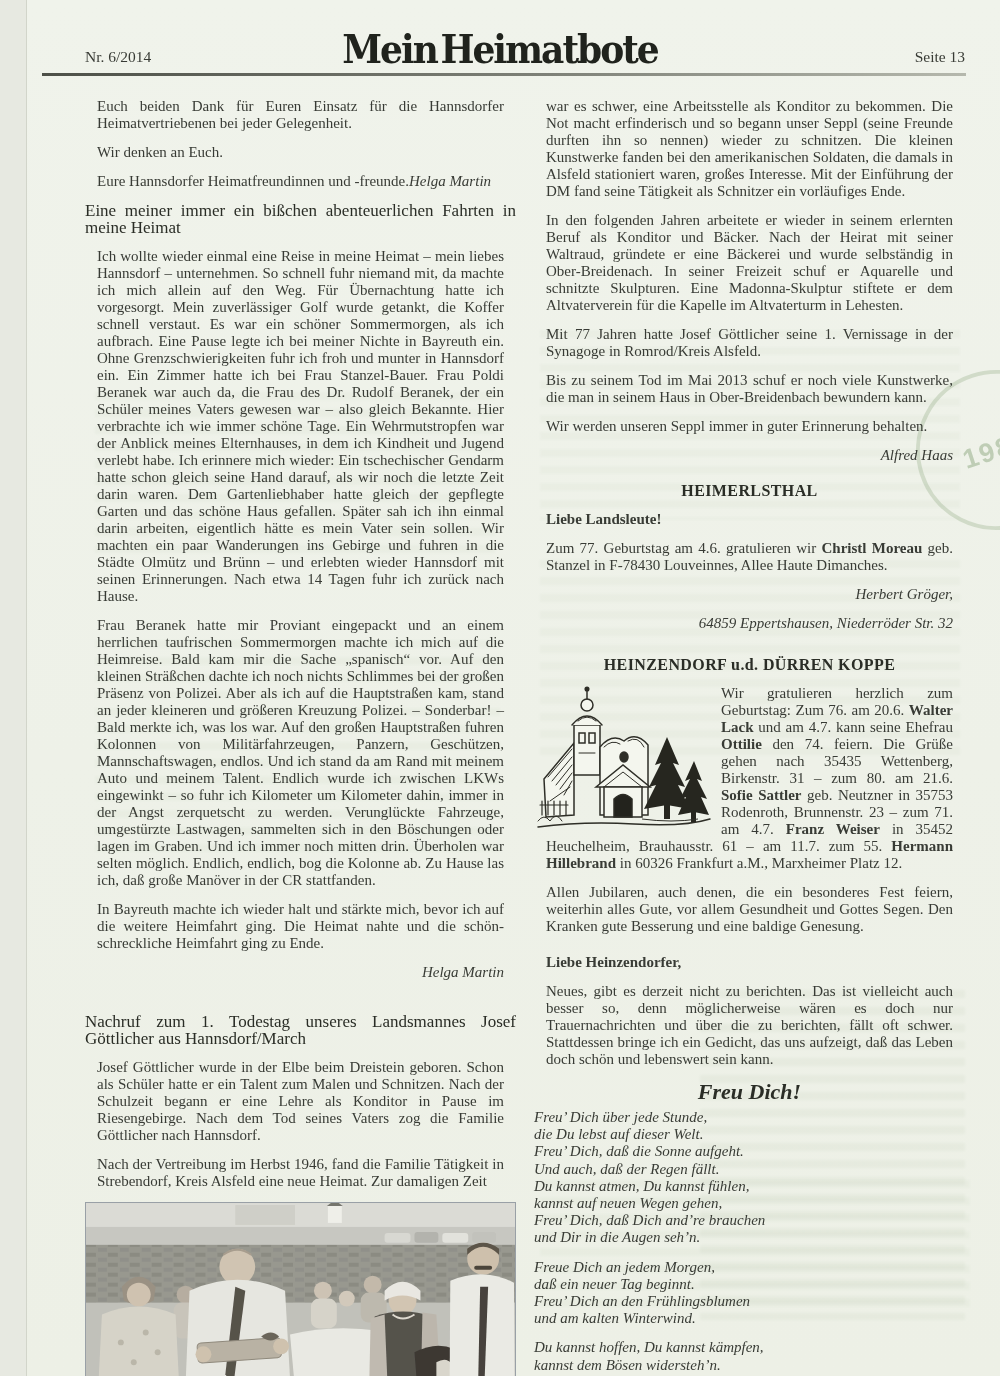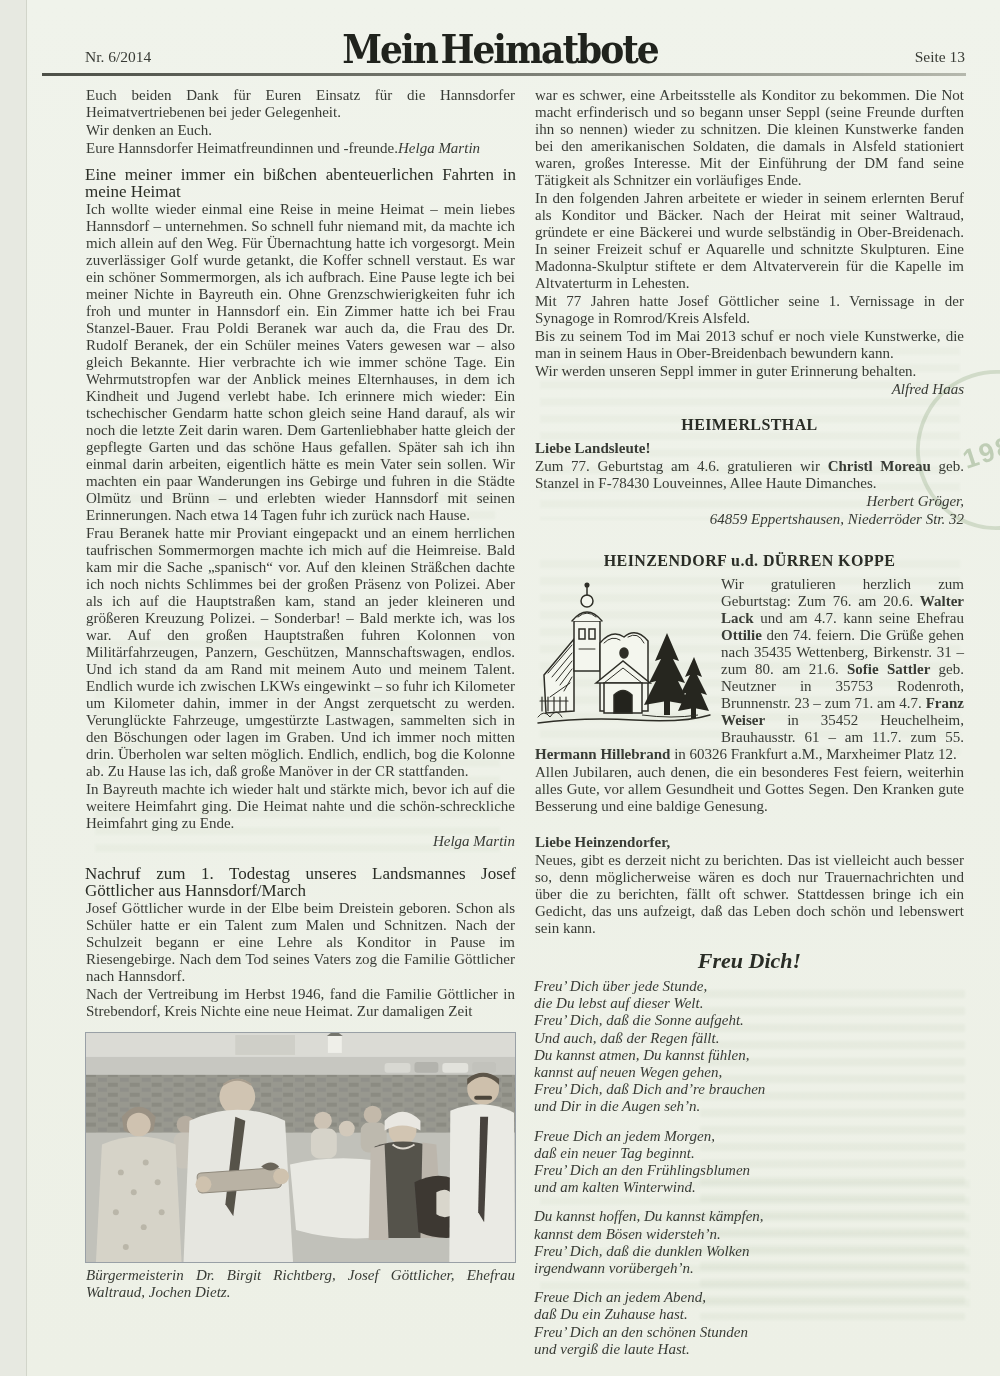--- a/index.html
+++ b/index.html
@@ -25,26 +25,26 @@
     font-family:"DejaVu Serif",serif;font-weight:bold;font-size:36px;color:#20231d;
     letter-spacing:-2px;word-spacing:-7px;transform:scaleY(1.08);transform-origin:bottom;}
   .pageno{position:absolute;right:35px;bottom:8px;font-size:15.5px;}
   .rule{position:absolute;left:42px;right:34px;top:73px;height:3px;
     background:linear-gradient(to right,#4d5048,#7e8178 55%,#b5b8ad);}
   
   .col{position:absolute;top:86px;width:431px;font-size:15px;line-height:17px;
     text-align:justify;z-index:2;hyphens:auto;-webkit-hyphens:auto;}
   .col-left{left:85px;}
   .col-right{left:534px;}
-  .col p{margin:1px;}
+  .col p{margin:12px;}
   .sigline{display:flex;justify-content:flex-start;}
   .sig{font-style:italic;}
   .right{text-align:right;}
   .subhead{font-size:17px;font-weight:normal;color:#2a2d26;margin:9px 0 1px;text-align:justify;}
-  .mt{margin-top:15px;}
+  .mt{margin-top:32px;}
   .photo{margin:12px 0 0;}
   .photo svg{display:block;border:1px solid #99a0a6;}
   .caption{font-style:italic;margin-top:4px !important;}
   .center-head{text-align:center;font-weight:bold;font-size:16px;letter-spacing:.4px;
     color:#2a2d26;margin:18px 0 7px !important;}
   .bold{font-weight:bold;}
   .mt2{margin-top:24px !important;}
   .mt3{margin-top:19px !important;}
   .church{float:left;width:178px;height:152px;margin:3px 9px 2px 0;}
   .poem-title{font-weight:bold;font-style:italic;text-align:center;font-size:22px;
@@ -84,21 +84,21 @@
     </p>
 
     <h2 class="subhead">Eine meiner immer ein bißchen abenteuerlichen Fahrten in meine Heimat</h2>
     <p>Ich wollte wieder einmal eine Reise in meine Heimat – mein liebes Hannsdorf – unternehmen. So schnell fuhr niemand mit, da machte ich mich allein auf den Weg. Für Übernachtung hatte ich vorgesorgt. Mein zuverlässiger Golf wurde getankt, die Koffer schnell verstaut. Es war ein schöner Sommermorgen, als ich aufbrach. Eine Pause legte ich bei meiner Nichte in Bayreuth ein. Ohne Grenzschwierigkeiten fuhr ich froh und munter in Hannsdorf ein. Ein Zimmer hatte ich bei Frau Stanzel-Bauer. Frau Poldi Beranek war auch da, die Frau des Dr. Rudolf Beranek, der ein Schüler meines Vaters gewesen war – also gleich Bekannte. Hier verbrachte ich wie immer schöne Tage. Ein Wehrmutstropfen war der Anblick meines Elternhauses, in dem ich Kindheit und Jugend verlebt habe. Ich erinnere mich wieder: Ein tschechischer Gendarm hatte schon gleich seine Hand darauf, als wir noch die letzte Zeit darin waren. Dem Gartenliebhaber hatte gleich der gepflegte Garten und das schöne Haus gefallen. Später sah ich ihn einmal darin arbeiten, eigentlich hätte es mein Vater sein sollen. Wir machten ein paar Wanderungen ins Gebirge und fuhren in die Städte Olmütz und Brünn – und erlebten wieder Hannsdorf mit seinen Erinnerungen. Nach etwa 14 Tagen fuhr ich zurück nach Hause.</p>
     <p>Frau Beranek hatte mir Proviant eingepackt und an einem herrlichen taufrischen Sommermorgen machte ich mich auf die Heimreise. Bald kam mir die Sache „spanisch“ vor. Auf den kleinen Sträßchen dachte ich noch nichts Schlimmes bei der großen Präsenz von Polizei. Aber als ich auf die Hauptstraßen kam, stand an jeder kleineren und größeren Kreuzung Polizei. – Sonderbar! – Bald merkte ich, was los war. Auf den großen Hauptstraßen fuhren Kolonnen von Militärfahrzeugen, Panzern, Geschützen, Mannschaftswagen, endlos. Und ich stand da am Rand mit meinem Auto und meinem Talent. Endlich wurde ich zwischen LKWs eingewinkt – so fuhr ich Kilometer um Kilometer dahin, immer in der Angst zerquetscht zu werden. Verunglückte Fahrzeuge, umgestürzte Lastwagen, sammelten sich in den Böschungen oder lagen im Graben. Und ich immer noch mitten drin. Überholen war selten möglich. Endlich, endlich, bog die Kolonne ab. Zu Hause las ich, daß große Manöver in der CR stattfanden.</p>
     <p>In Bayreuth machte ich wieder halt und stärkte mich, bevor ich auf die weitere Heimfahrt ging. Die Heimat nahte und die schön-schreckliche Heimfahrt ging zu Ende.</p>
     <p class="sig right">Helga Martin</p>
 
     <h2 class="subhead mt">Nachruf zum 1. Todestag unseres Landsmannes Josef Göttlicher aus Hannsdorf/March</h2>
     <p>Josef Göttlicher wurde in der Elbe beim Dreistein geboren. Schon als Schüler hatte er ein Talent zum Malen und Schnitzen. Nach der Schulzeit begann er eine Lehre als Konditor in Pause im Riesengebirge. Nach dem Tod seines Vaters zog die Familie Göttlicher nach Hannsdorf.</p>
-    <p>Nach der Vertreibung im Herbst 1946, fand die Familie Göttlicher in Strebendorf, Kreis Nichte eine neue Heimat. Zur damaligen Zeit</p>
+    <p>Nach der Vertreibung im Herbst 1946, fand die Familie Tätigkeit in Strebendorf, Kreis Alsfeld eine neue Heimat. Zur damaligen Zeit</p>
 
     <figure class="photo">
       <svg viewBox="0 0 431 230" width="429" height="229">
         <defs>
           <filter id="soft">
               <feGaussianBlur stdDeviation="0.8"></feGaussianBlur>
             </filter>
           <pattern id="bricks" width="22" height="10" patternUnits="userSpaceOnUse">
             <rect width="22" height="10" fill="#98988f"></rect>
             <rect x="0" y="0" width="10" height="4" fill="#8b8b82"></rect>

